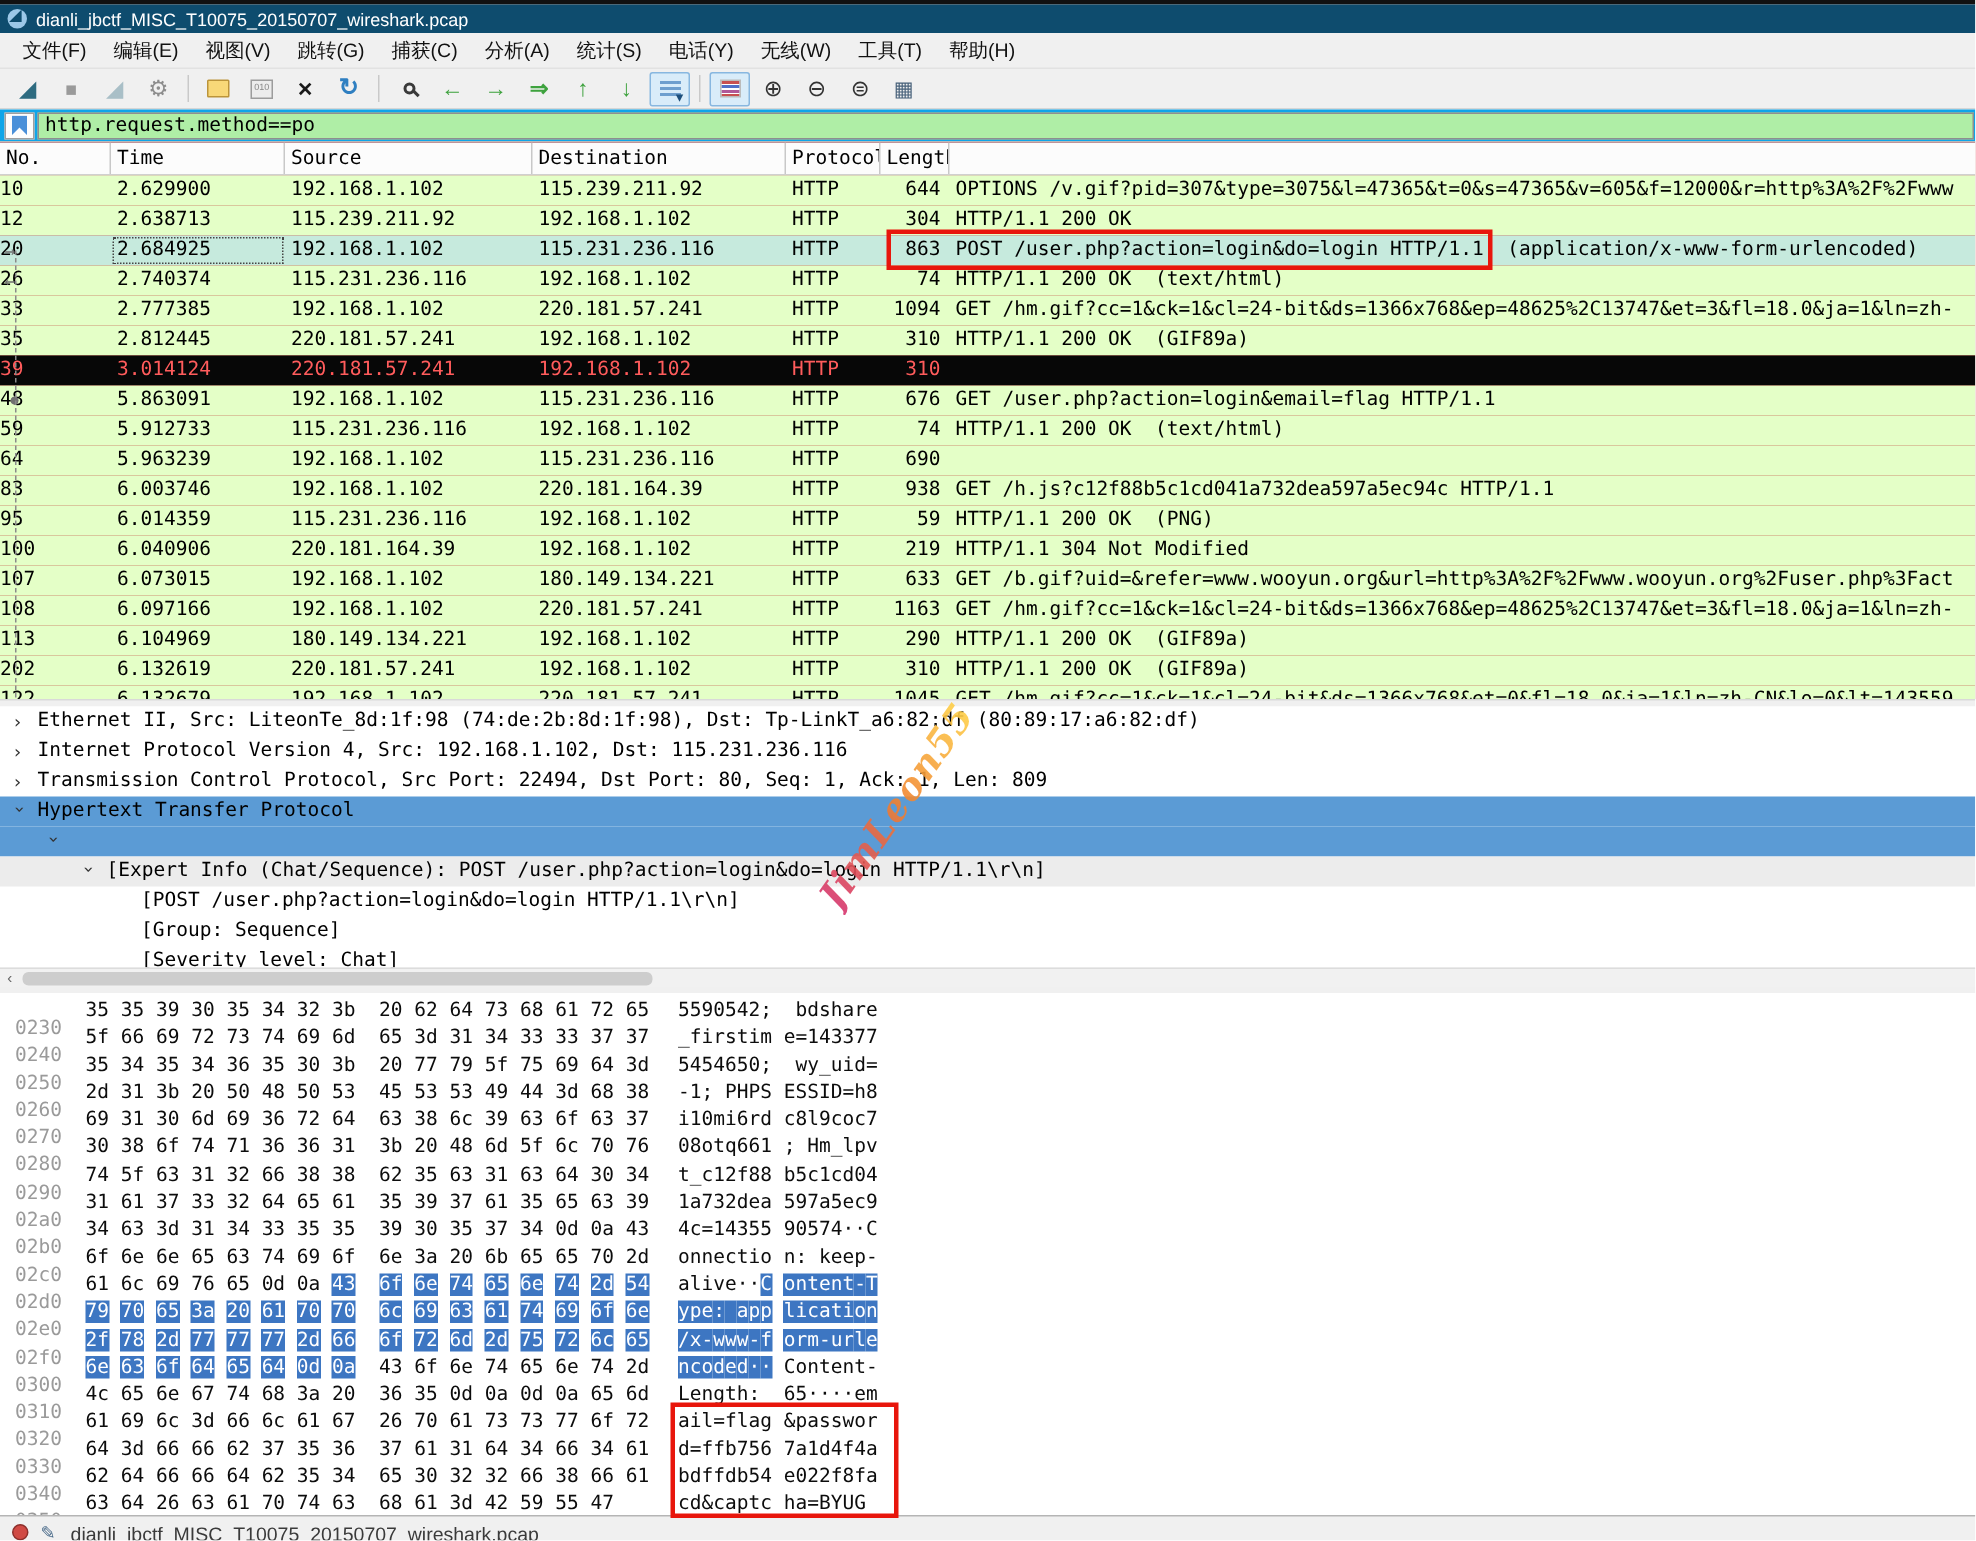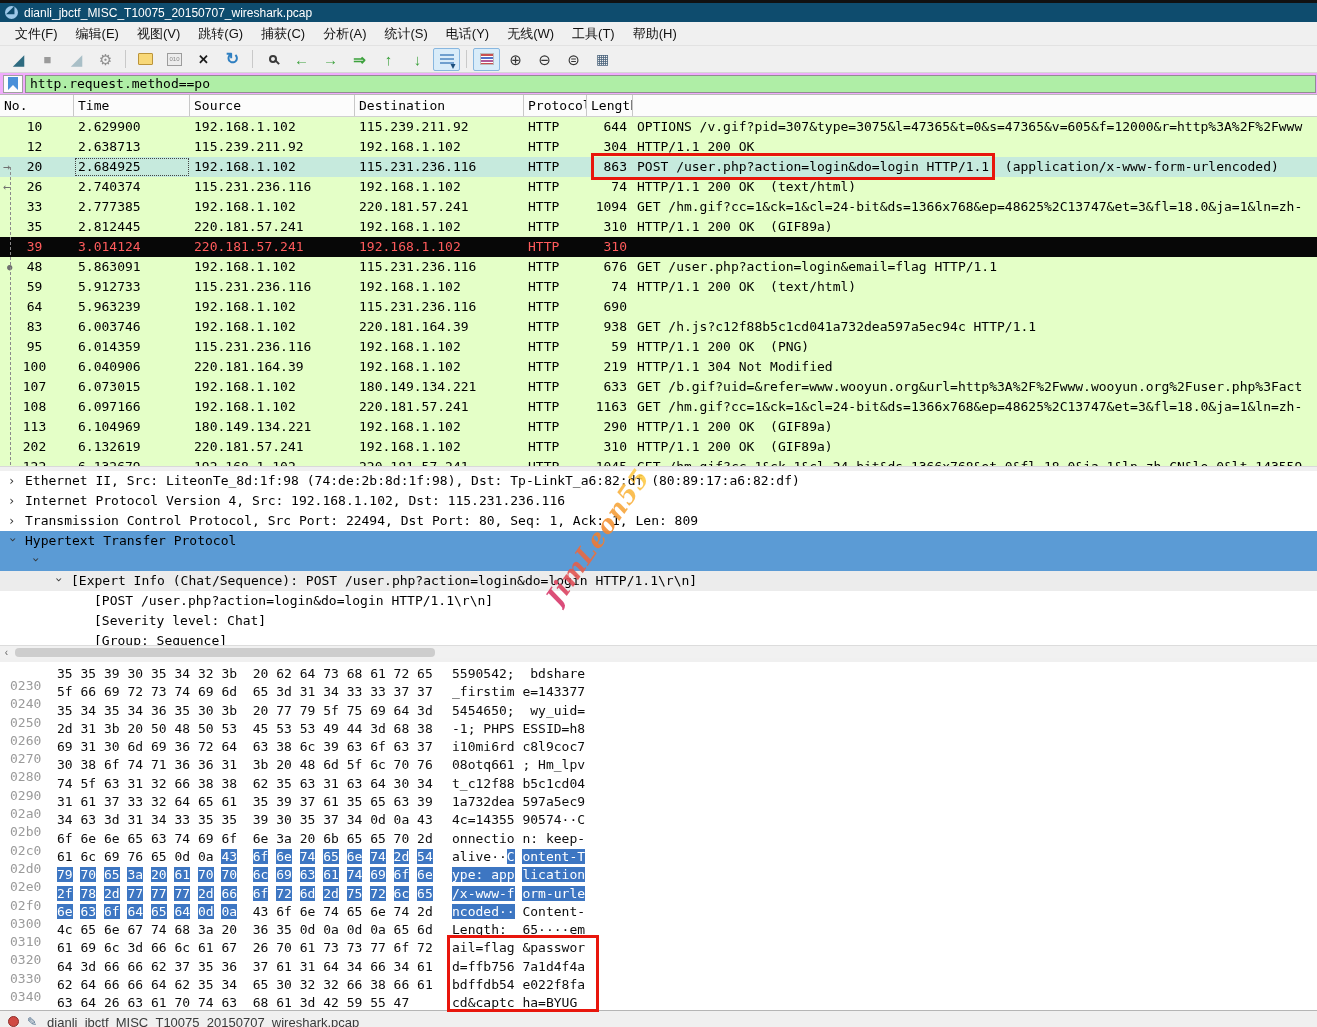--- a/index.html
+++ b/index.html
@@ -50,41 +50,41 @@
     background:repeating-linear-gradient(180deg,#6f9fce 0 2px,transparent 2px 4px); position:relative; }
   .g-autoscroll::after { content:"▾"; position:absolute; right:-2px; bottom:-6px; color:#1d4f7c; font-size:10px; }
   .g-colorize { width:14px; height:12px; border:1px solid #bbb;
     background:repeating-linear-gradient(180deg,#c85050 0 2px,#ffffff 2px 3px,#5070c8 3px 5px,#ffffff 5px 6px,#b05898 6px 8px,#ffffff 8px 9px,#c85050 9px 11px); }
   .g-zoomin::before { content:"⊕"; color:#333; font-size:15px; }
   .g-zoomout::before { content:"⊖"; color:#333; font-size:15px; }
   .g-zoomreset::before { content:"⊜"; color:#333; font-size:15px; }
   .g-cols::before { content:"▦"; color:#48617a; font-size:14px; }
 
   
-  #filterbar { position:absolute; left:0; top:73px; width:100%; height:22px; background:#f0abfc;
+  #filterbar { position:absolute; left:0; top:73px; width:100%; height:22px; background:#0ea5e9;
     display:flex; align-items:center; padding:0 1px 0 3px; border-bottom:1px solid #b9b9b9; }
   #filterbar .bm-btn { width:20px; height:18px; background:#fdfdfd; border:1px solid #9f9f9f;
     display:flex; align-items:center; justify-content:center; margin-right:2px; }
   .bookmark { width:10px; height:13px; background:#4a90d9;
     clip-path:polygon(0 0,100% 0,100% 100%,50% 62%,0 100%); }
   #filter-input { flex:1; height:18px; background:#afeea6; border:1px solid #8f8f8f;
     font-family:"DejaVu Sans Mono", monospace; font-size:13px; color:#000; padding:0 4px; outline:none; }
 
   
   #plist { position:absolute; left:0; top:95px; width:100%; height:371px; overflow:hidden; background:#b91c1c;
     font-family:"DejaVu Sans Mono", monospace; font-size:13px; }
   #plist-header { display:flex; height:22px; background:#fcfcfc; border-bottom:1px solid #d0d0d0; }
   #plist-header .hc { border-right:1px solid #c8c8c8; padding:3px 0 0 4px; font-size:13px; color:#000;
     white-space:pre; overflow:hidden; }
   .prow { display:flex; height:20px; line-height:20px; background:#e4ffc7; color:#000; position:relative;
     white-space:pre; }
   .prow.sel { background:#c6eadd; }
   .prow.bad { background:#070707; color:#ff5c5c; }
   .pc { overflow:hidden; white-space:pre; padding-left:4px; }
-  .c-no   { width:74px;  text-align:center; padding-right:5px; padding-left:0; }
+  .c-no   { width:74px;  text-align:left; padding-right:5px; padding-left:0; }
   .c-time { width:116px; }
   .c-src  { width:165px; }
   .c-dst  { width:169px; }
   .c-proto{ width:63px; }
   .c-len  { width:46px; text-align:right; padding-right:6px; padding-left:0; }
   .c-info { flex:1; }
   .c-time.focus { outline:1px dotted #444; outline-offset:-2px; }
   .marker { position:absolute; left:3px; top:0; font-size:12px; color:#707070; }
   .marker.m-dot { left:7px; font-size:9px; }
   #conv-line { position:absolute; left:10px; top:167px; height:298px; width:0;
@@ -275,22 +275,22 @@
   <div id="split1" class="splitter"></div>
 
   <div id="details">
       <div class="drow"><span class="exp" style="left: 8px;">›</span><span class="dtext" style="left: 25px;">Ethernet II, Src: LiteonTe_8d:1f:98 (74:de:2b:8d:1f:98), Dst: Tp-LinkT_a6:82:df (80:89:17:a6:82:df)</span></div>
       <div class="drow"><span class="exp" style="left: 8px;">›</span><span class="dtext" style="left: 25px;">Internet Protocol Version 4, Src: 192.168.1.102, Dst: 115.231.236.116</span></div>
       <div class="drow"><span class="exp" style="left: 8px;">›</span><span class="dtext" style="left: 25px;">Transmission Control Protocol, Src Port: 22494, Dst Port: 80, Seq: 1, Ack: 1, Len: 809</span></div>
       <div class="drow sel"><span class="exp open" style="left: 8px;">›</span><span class="dtext" style="left: 25px;">Hypertext Transfer Protocol</span></div>
       <div class="drow sel"><span class="exp open" style="left: 31px;">›</span></div>
       <div class="drow alt"><span class="exp open" style="left: 54px;">›</span><span class="dtext" style="left: 71px;">[Expert Info (Chat/Sequence): POST /user.php?action=login&amp;do=login HTTP/1.1\r\n]</span></div>
       <div class="drow"><span class="dtext" style="left: 94px;">[POST /user.php?action=login&amp;do=login HTTP/1.1\r\n]</span></div>
+      <div class="drow"><span class="dtext" style="left: 94px;">[Group: Sequence]</span></div>
       <div class="drow"><span class="dtext" style="left: 94px;">[Severity level: Chat]</span></div>
-      <div class="drow"><span class="dtext" style="left: 94px;">[Group: Sequence]</span></div>
     </div>
 
   <div id="dscroll">
     <span class="arr">‹</span>
     <span class="thumb"></span>
   </div>
 
   <div id="split2" class="splitter"></div>
 
   <div id="hex">

